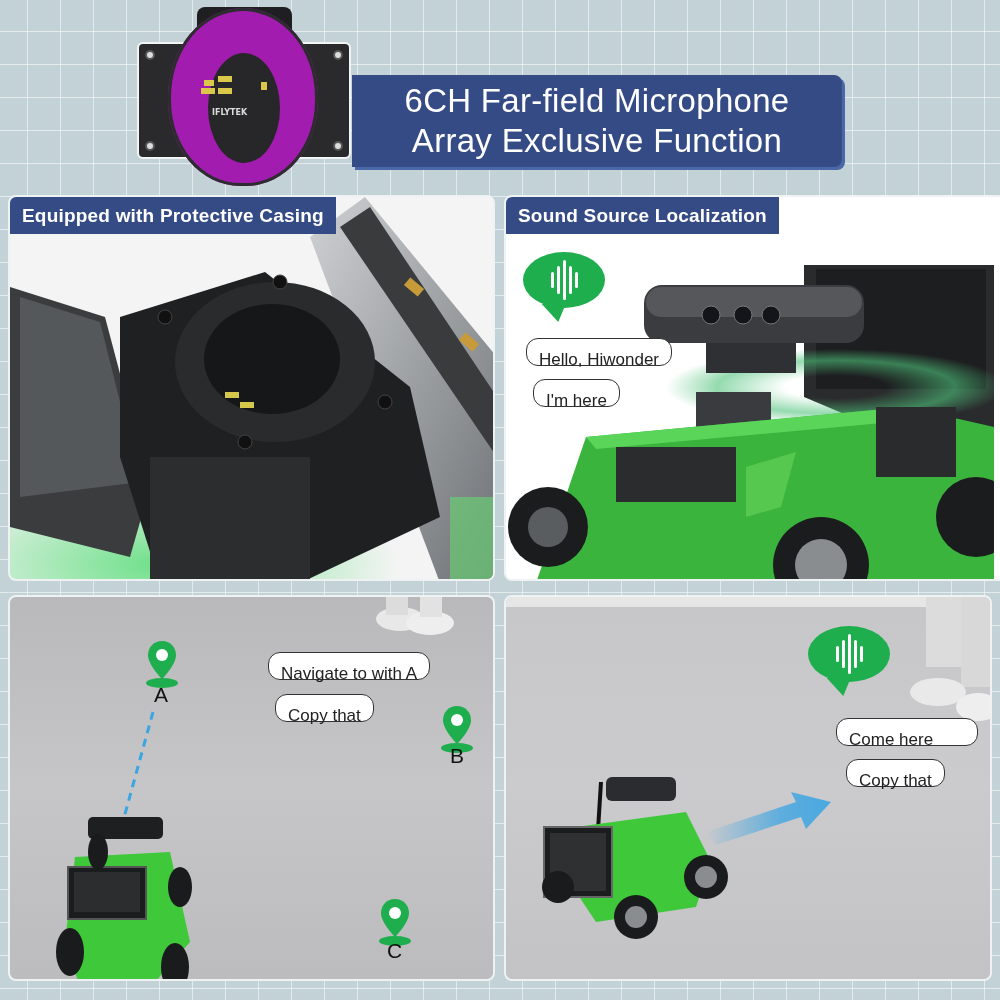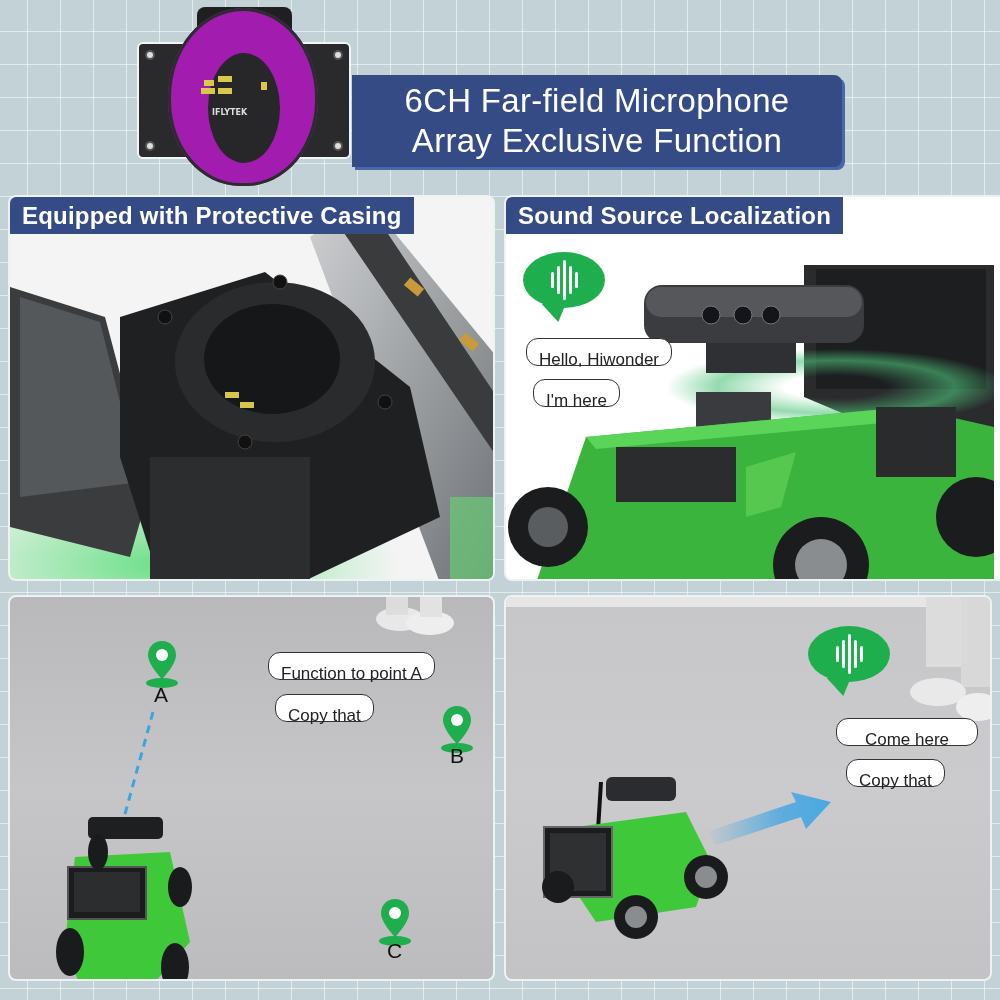--- a/index.html
+++ b/index.html
@@ -40,21 +40,21 @@
   }
   .title-box span { font-size: 33px; line-height: 40px; font-weight: normal; font-family: "Liberation Sans", sans-serif; letter-spacing: 0.3px; }
 
   
   .panel {
     position: absolute; border-radius: 8px; overflow: hidden;
     border: 2px solid #eef2f3;
   }
   .panel-label {
     position: absolute; left: 0; top: 0; height: 37px; padding: 0 12px;
-    background: #354b85; color: #fff; font-size: 24px; line-height: 37px;
+    background: #354b85; color: #fff; font-size: 19px; line-height: 37px;
     font-family: "Liberation Sans", sans-serif; font-weight: bold; letter-spacing: 0.2px;
     z-index: 5; white-space: nowrap;
   }
   #p1 { left: 8px; top: 195px; width: 487px; height: 386px; background: #f3f3f3; }
   #p2 { left: 504px; top: 195px; width: 580px; height: 386px; background: #ffffff; }
   #p3 { left: 8px; top: 595px; width: 487px; height: 386px; background: linear-gradient(180deg,#b9b9bc 0%,#c6c6c9 50%,#bcbcbf 100%); }
   #p4 { left: 504px; top: 595px; width: 488px; height: 386px; background: linear-gradient(180deg,#c7c7ca 0%,#cbcbce 50%,#c3c3c6 100%); }
 
   
   .bubble {
@@ -212,21 +212,21 @@
     <path d="M17 2 C8 2 3 9 3 16 C3 26 17 40 17 40 C17 40 31 26 31 16 C31 9 26 2 17 2 Z" fill="#1fae4d"></path>
     <circle cx="17" cy="16" r="6" fill="#fff"></circle>
   </svg>
   <div class="pin-label" style="left:440px;top:147px;">B</div>
   <svg class="pin" viewBox="0 0 34 50" style="left:368px;top:300px;">
     <ellipse cx="17" cy="44" rx="16" ry="5" fill="#1fae4d"></ellipse>
     <path d="M17 2 C8 2 3 9 3 16 C3 26 17 40 17 40 C17 40 31 26 31 16 C31 9 26 2 17 2 Z" fill="#1fae4d"></path>
     <circle cx="17" cy="16" r="6" fill="#fff"></circle>
   </svg>
   <div class="pin-label" style="left:377px;top:342px;">C</div>
-  <div class="bubble" style="left:258px;top:55px;">Function to point A</div>
+  <div class="bubble" style="left:258px;top:55px;">Navigate to with A</div>
   <div class="bubble" style="left:265px;top:97px;">Copy that</div>
 </div>
 
 <div class="panel" id="p4">
   <svg width="488" height="386" style="position:absolute;left:0;top:0">
     <defs>
       <linearGradient id="arrowg" x1="0" y1="0" x2="1" y2="0">
         <stop offset="0" stop-color="#4aa8e0" stop-opacity="0"></stop>
         <stop offset="0.6" stop-color="#4aa8e0" stop-opacity="0.85"></stop>
         <stop offset="1" stop-color="#4aa8e0"></stop>
@@ -254,15 +254,15 @@
       <circle cx="22" cy="120" r="16" fill="#1a1b1d"></circle>
     </g>
   </svg>
   <div class="voice-icon" style="left:302px;top:29px;">
     <div class="bar" style="left:28px;top:20px;height:16px"></div>
     <div class="bar" style="left:34px;top:14px;height:28px"></div>
     <div class="bar" style="left:40px;top:8px;height:40px"></div>
     <div class="bar" style="left:46px;top:14px;height:28px"></div>
     <div class="bar" style="left:52px;top:20px;height:16px"></div>
   </div>
-  <div class="bubble" style="left:330px;top:121px;width:142px;text-align:center;">Come here</div>
+  <div class="bubble" style="left:330px;top:121px;width:142px;text-align:left;">Come here</div>
   <div class="bubble" style="left:340px;top:162px;">Copy that</div>
 </div>
 
 </body></html>

